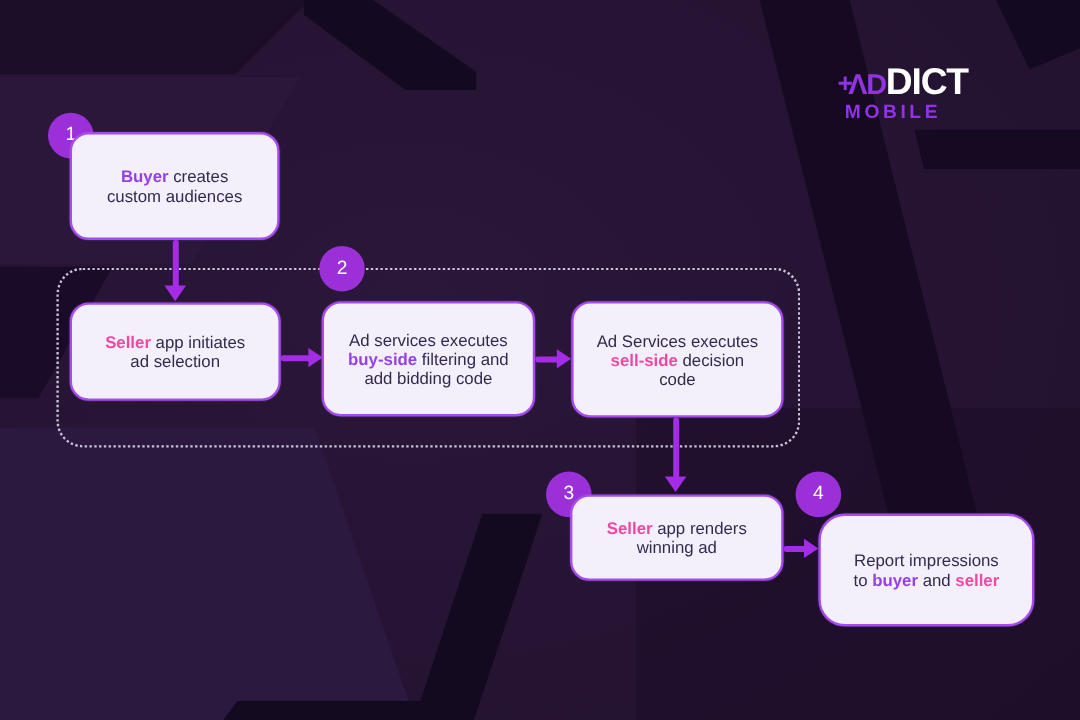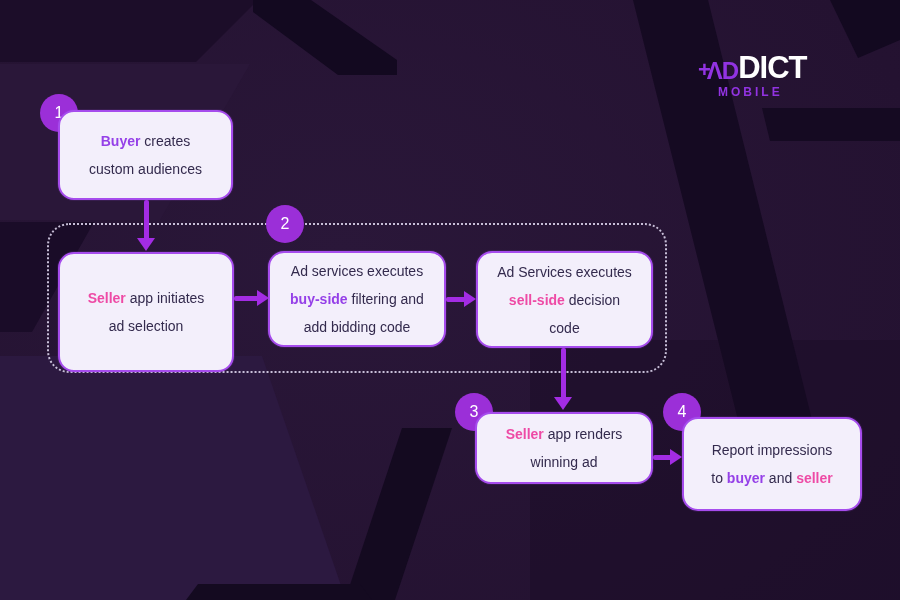--- a/index.html
+++ b/index.html
@@ -19,37 +19,37 @@
   .s-band-bottom{ background:#140a20; clip-path:polygon(402px 428px,452px 428px,395px 600px,345px 600px); }
   .s-foot-bottom{ background:#140a20; clip-path:polygon(198px 584px,360px 584px,372px 600px,186px 600px); }
   .s-left-wedge{ background:#1a0c28; clip-path:polygon(0px 222px,94px 222px,32px 332px,0px 332px); }
   .s-br-fade{ background:#190c25; opacity:.5; clip-path:polygon(530px 340px,900px 340px,900px 600px,530px 600px); }
 
   .logo{ position:absolute; left:698px; top:52px; z-index:2; line-height:1; }
   .logo-row{ display:flex; align-items:flex-end; }
   .logo-plus{ color:#9233e2; font-size:22px; font-weight:800; transform:translateY(-2px); margin-right:-3px; letter-spacing:-1px; }
   .logo-ad{ color:#9233e2; font-size:24px; font-weight:800; letter-spacing:-1px; }
   .logo-dict{ color:#ffffff; font-size:31px; font-weight:800; letter-spacing:-1px; }
-  .logo-sub{ color:#9233e2; font-size:12px; font-weight:700; letter-spacing:3px; margin-top:3px; margin-left:20px; }
+  .logo-sub{ color:#9233e2; font-size:16px; font-weight:700; letter-spacing:3px; margin-top:3px; margin-left:6px; }
 
   .dashed-group{
     position:absolute; left:47px; top:223px; width:620px; height:150px;
     border:2px dotted #d6cee6; border-radius:22px; z-index:1; opacity:.92;
   }
 
   .badge{
     position:absolute; width:38px; height:38px; border-radius:50%;
     background:#9b2fd8; color:#fff; display:flex; align-items:center; justify-content:center;
     font-size:16px; font-weight:400; z-index:2;
   }
 
   .box{
     position:absolute; background:#f3effb; border:2px solid #a64ced; border-radius:16px;
     display:flex; align-items:center; justify-content:center; text-align:center;
-    color:#332a4d; font-size:14px; line-height:28px; font-weight:500;
+    color:#332a4d; font-size:14px; line-height:16px; font-weight:500;
     white-space:pre-line; padding:6px; z-index:3;
     box-shadow:0 0 0 1px rgba(166,76,237,.12);
   }
   .kw-purple{ color:#9540e8; font-weight:700; }
   .kw-pink{ color:#ee4aa5; font-weight:700; }
 
   .stem-v{ position:absolute; width:5px; background:#a32ce4; z-index:4; border-radius:2px; }
   .stem-h{ position:absolute; height:5px; background:#a32ce4; z-index:4; border-radius:2px; }
   .head-down{ position:absolute; width:0; height:0; z-index:4;
     border-left:9px solid transparent; border-right:9px solid transparent; border-top:13px solid #a32ce4; }
@@ -95,21 +95,21 @@
   </div>
   <div class="badge" style="left:663px; top:393px;">
     <span>4</span>
   </div>
 
   <div class="box" style="left:58px; top:110px; width:175px; height:90px;">
     <div><span class="kw-purple">Buyer</span><span> creates
 custom audiences</span></div>
   </div>
 
-  <div class="box" style="left:58px; top:252px; width:176px; height:120px;">
+  <div class="box" style="left:58px; top:252px; width:176px; height:82px;">
     <div><span class="kw-pink">Seller</span><span> app initiates
 ad selection</span></div>
   </div>
 
   <div class="box" style="left:268px; top:251px; width:178px; height:96px;">
     <div><span>Ad services executes
 </span><span class="kw-purple">buy-side</span><span> filtering and
 add bidding code</span></div>
   </div>
 
@@ -117,21 +117,21 @@
     <div><span>Ad Services executes
 </span><span class="kw-pink">sell-side</span><span> decision
 code</span></div>
   </div>
 
   <div class="box" style="left:475px; top:412px; width:178px; height:72px;">
     <div><span class="kw-pink">Seller</span><span> app renders
 winning ad</span></div>
   </div>
 
-  <div class="box" style="left:682px; top:417px; width:180px; height:94px;">
+  <div class="box" style="left:682px; top:428px; width:180px; height:94px;border-radius:22px;">
     <div><span>Report impressions
 to </span><span class="kw-purple">buyer</span><span> and </span><span class="kw-pink">seller</span></div>
   </div>
 
   <div class="stem-v" style="left:144px; top:200px; height:40px;"></div>
   <div class="head-down" style="left:137px; top:238px;"></div>
 
   <div class="stem-h" style="left:234px; top:296px; width:25px;"></div>
   <div class="head-right" style="left:257px; top:290px;"></div>
 

